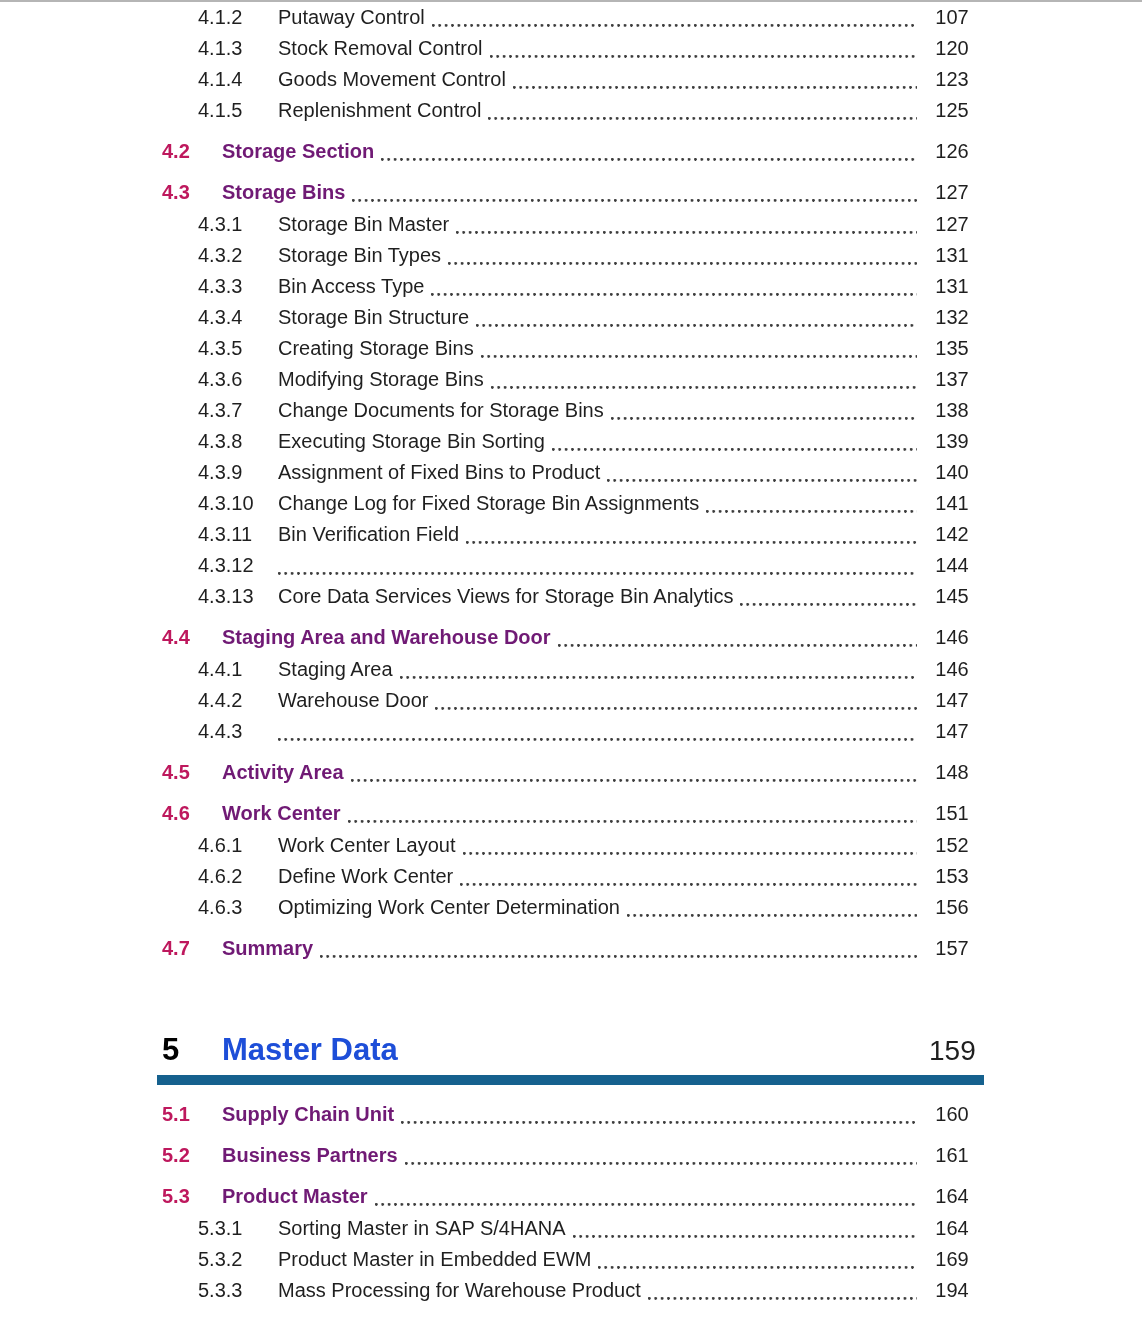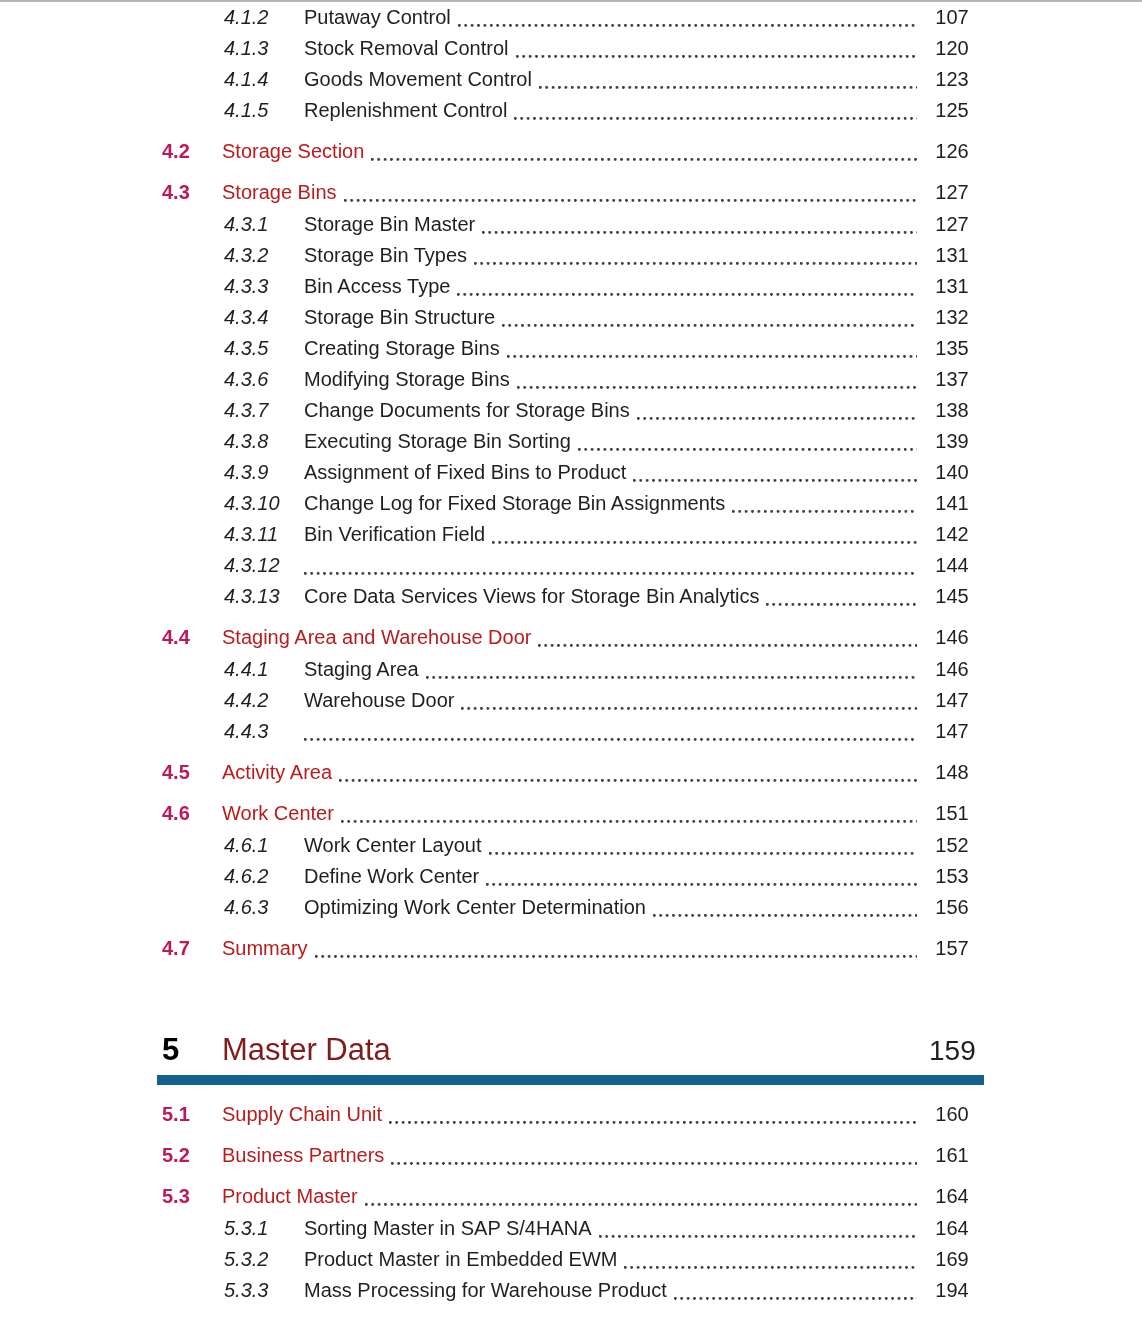--- a/index.html
+++ b/index.html
@@ -30,38 +30,38 @@
   }
   .row{
     display:flex;
     align-items:baseline;
     line-height:31px;
     font-size:20px;
   }
   .row .num{flex:0 0 auto;}
   .sec{margin-top:10px;margin-bottom:1px;}
   .sec .num{width:60px;font-weight:700;color:#be185d;}
-  .sec .title{font-weight:400;color:#b91c1c;}
-  .sub .num{margin-left:62px;width:80px;font-style:italic;}
+  .sec .title{font-weight:700;color:#701a75;}
+  .sub .num{margin-left:36px;width:80px;}
   .title{white-space:nowrap;padding-right:7px;}
   .leader{
     flex:1 1 auto;
     align-self:flex-end;
     height:5px;
     margin:0 12px 5px 0;
     background-image:radial-gradient(circle at 1.3px 2.4px, var(--dot) 1.15px, rgba(0,0,0,0) 1.6px);
     background-size:6.4px 5px;
     background-repeat:repeat-x;
     min-width:14px;
   }
   .pg{flex:0 0 auto;width:46px;text-align:center;font-weight:400;color:var(--text);}
   .chapter{margin-top:68px;}
   .ch-row{display:flex;align-items:baseline;line-height:36px;}
   .ch-num{width:60px;font-size:31px;font-weight:700;color:#000;}
-  .ch-title{flex:1 1 auto;font-size:31px;font-weight:400;color:#7f1d1d;}
+  .ch-title{flex:1 1 auto;font-size:31px;font-weight:700;color:#1d4ed8;}
   .ch-page{flex:0 0 auto;width:46px;font-size:28px;text-align:right;color:var(--text);}
   .ch-rule{
     height:10px;
     background:var(--accent);
     margin:6px -9px 0 -5px;
   }
   #ch5-list{margin-top:14px;}
 </style>
 </head>
 <body>

